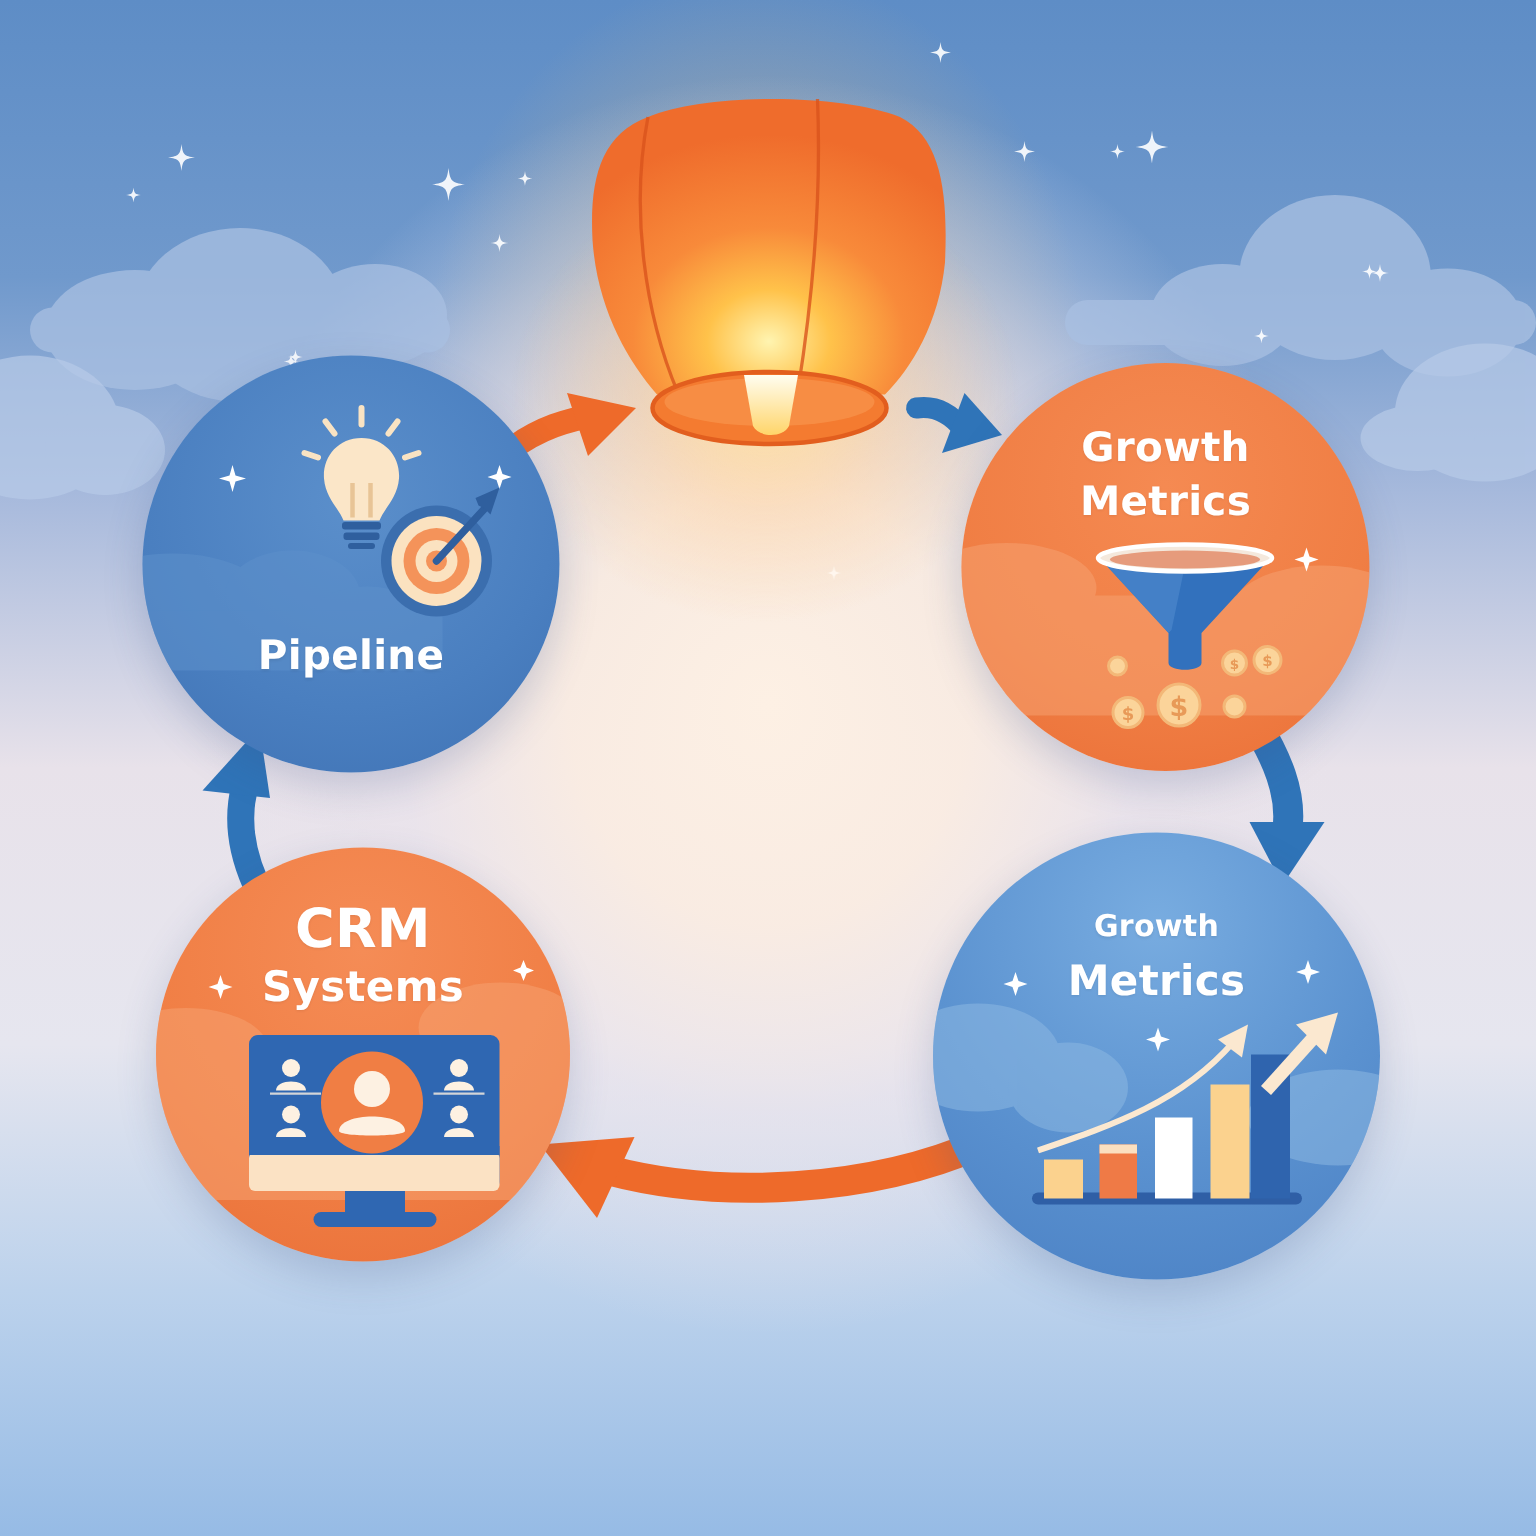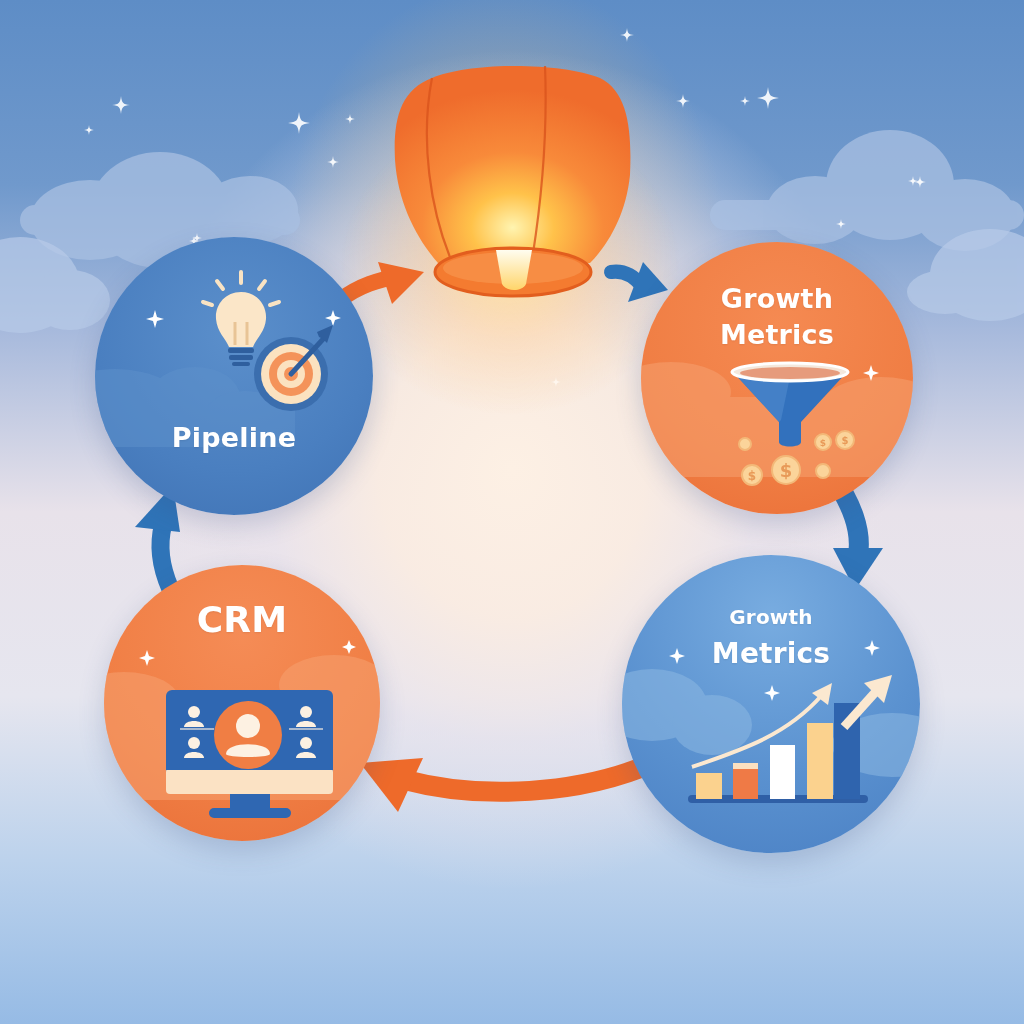--- a/index.html
+++ b/index.html
@@ -264,13 +264,14 @@
         <path d="M192,162 C192,154 212,154 212,162Z"></path>
       <circle cx="202" cy="178" r="6"></circle>
         <path d="M192,193 C192,185 212,185 212,193Z"></path>
     </g>
     <g stroke="#fdf1e2" stroke-width="1.5" opacity="0.8">
       <line x1="76" y1="164" x2="110" y2="164"></line>
       <line x1="185" y1="164" x2="219" y2="164"></line>
     </g>
   </svg>
   <div class="node-label" style="top:38px; font-size:36px;">CRM</div>
+  <div class="node-label" style="top:76px; font-size:28px;">Systems</div>
 </div>
 
 </body></html>

